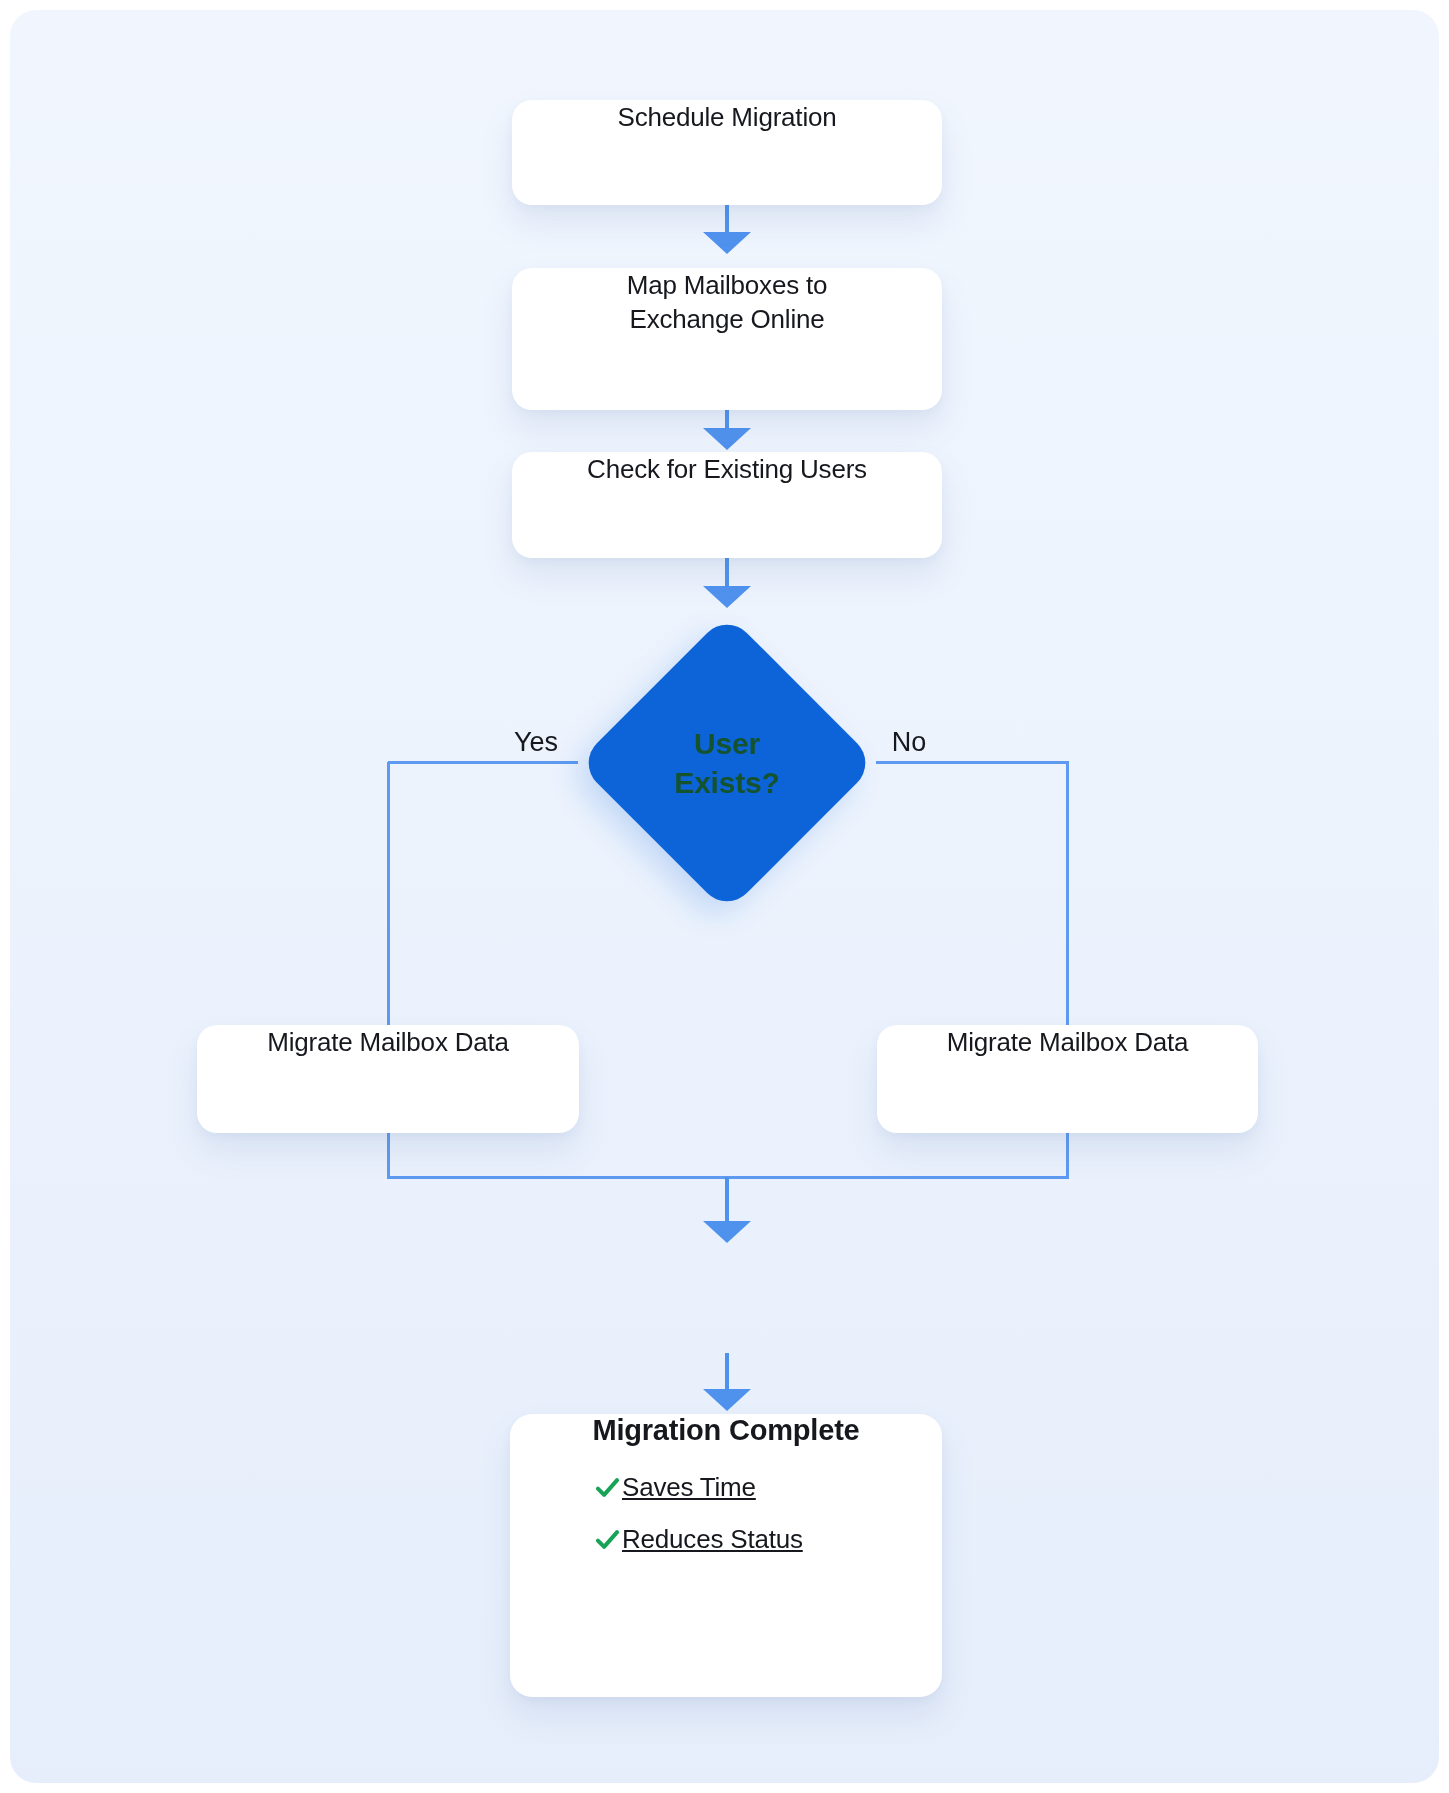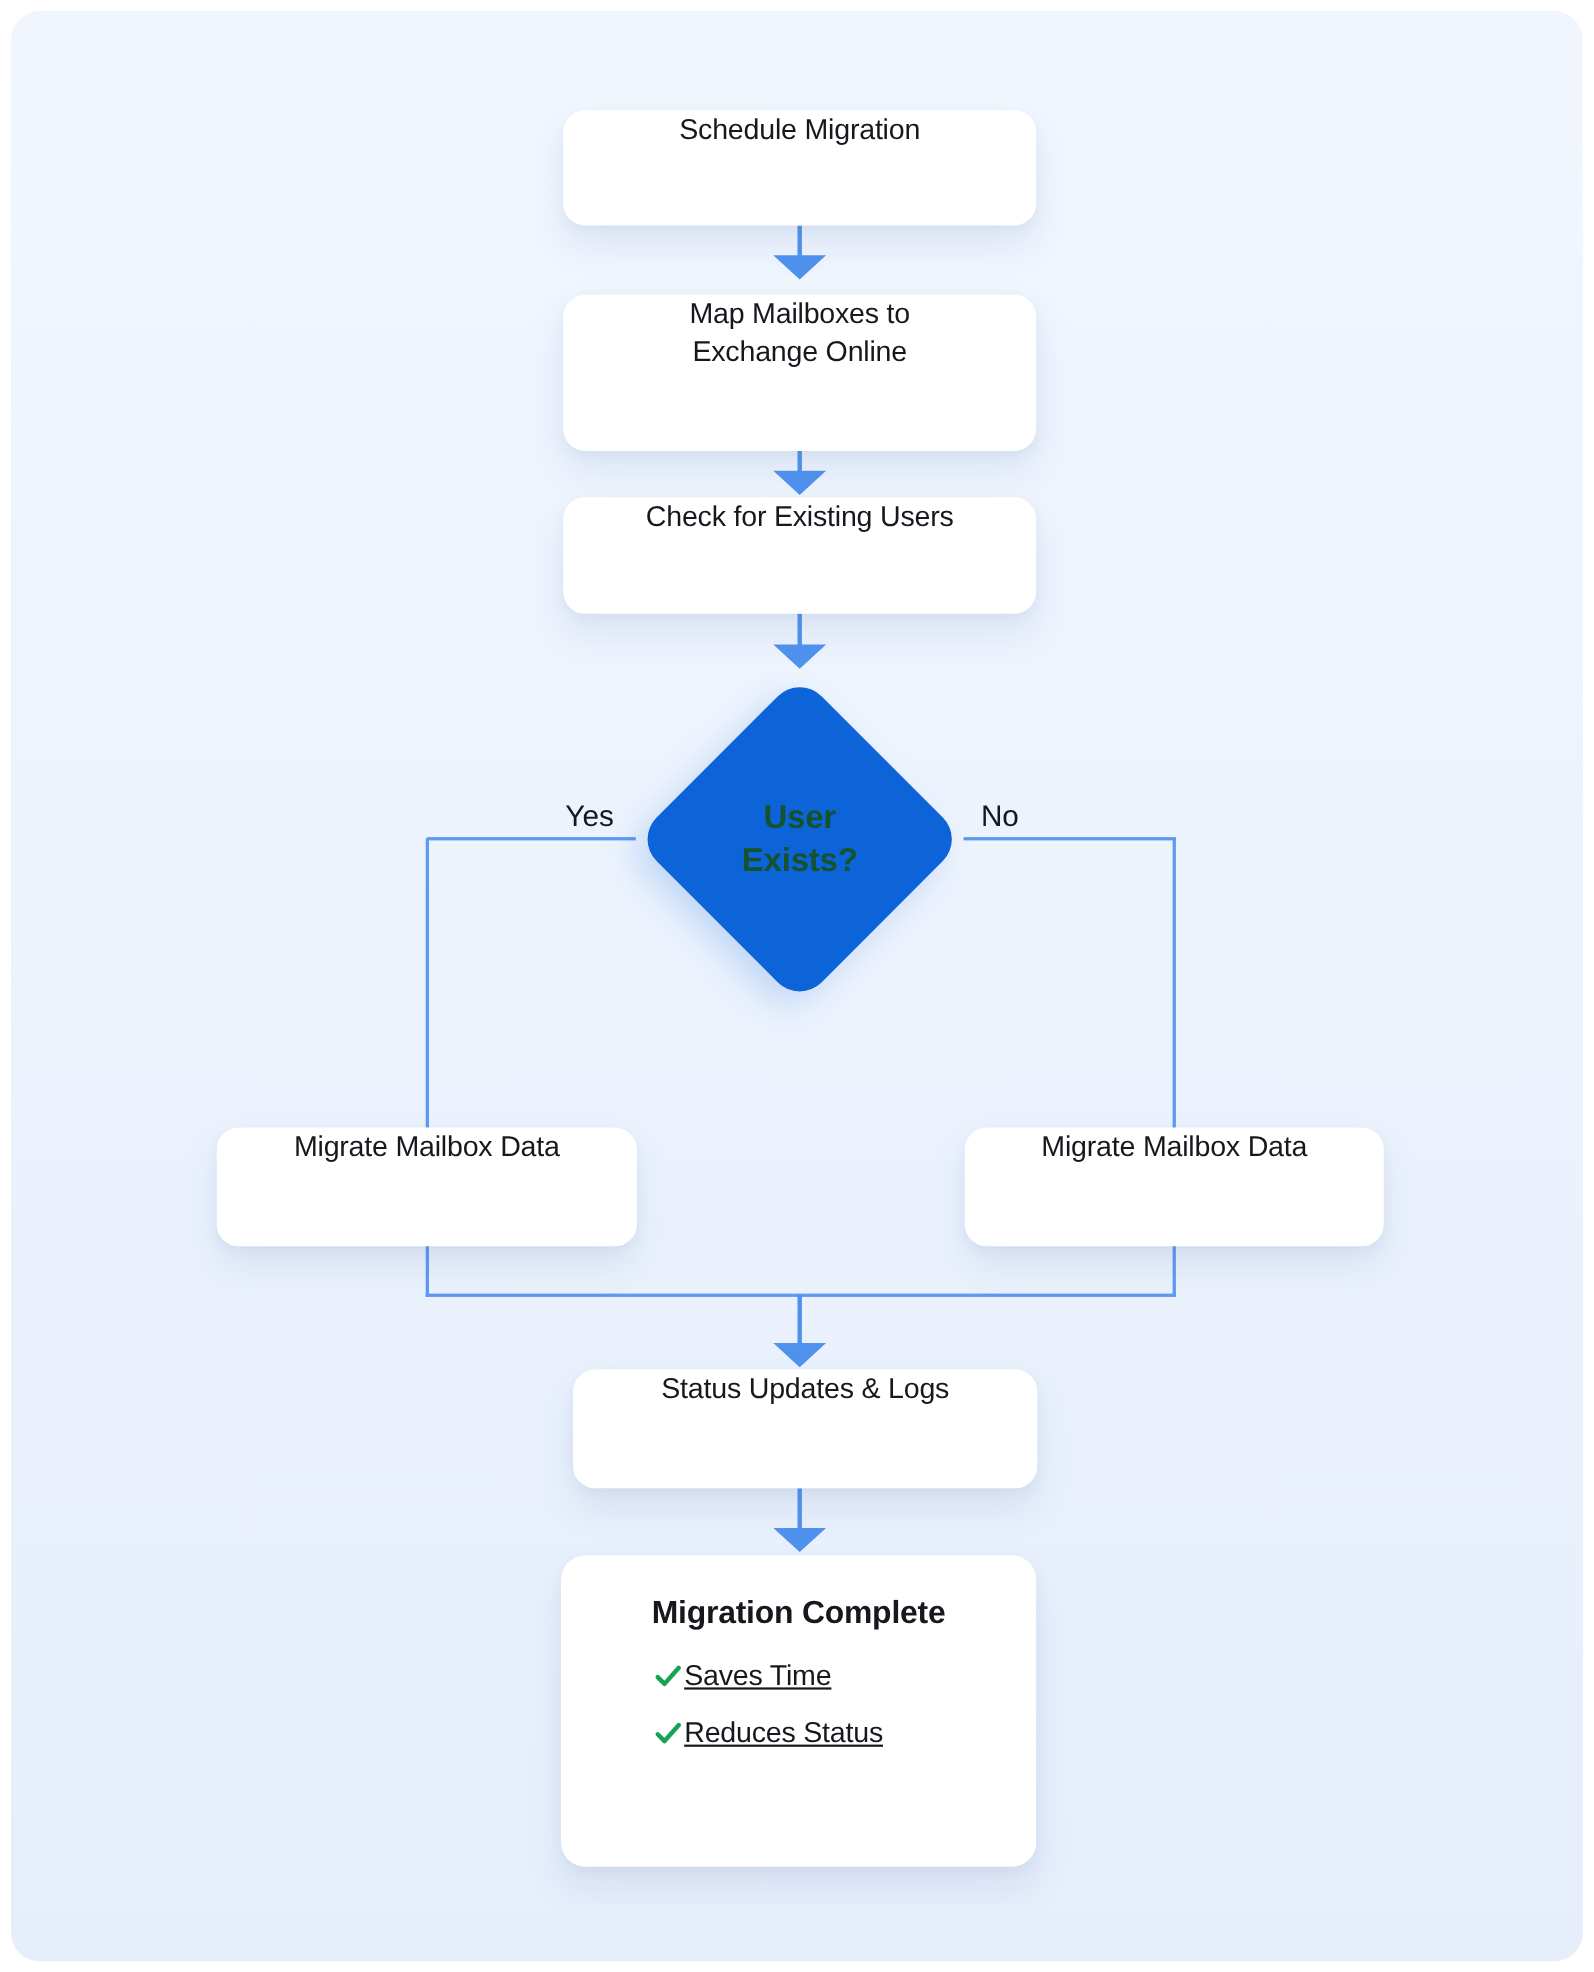--- a/index.html
+++ b/index.html
@@ -88,21 +88,20 @@
     color: var(--text, #16181d);
   }
   .complete-box {
     position: absolute;
     left: 510px; top: 1414px;
     width: 432px; height: 283px;
     background: var(--node-fill, #ffffff);
     border-radius: 22px;
     box-shadow: 0 18px 32px rgba(84, 116, 176, 0.12), 0 4px 10px rgba(84, 116, 176, 0.06);
     box-sizing: border-box;
-    padding-top: 36px;
   }
   .complete-title {
     text-align: center;
     font-size: 29px;
     font-weight: 700;
     letter-spacing: -0.2px;
     color: var(--text, #16181d);
   }
   .complete-list {
     margin: 22px 0 0 84px;
@@ -177,23 +176,20 @@
   <div class="branch-label" style="left:869px;top:725px;">No</div>
 
   <div class="node" style="left:877px;top:1025px;width:381px;height:108px;">
     <span class="node-label">Migrate Mailbox Data</span>
   </div>
 
   <div class="node" style="left:197px;top:1025px;width:382px;height:108px;">
     <span class="node-label">Migrate Mailbox Data</span>
   </div>
 
-  <div class="node" style="left:521px;top:1245px;width:422px;height:108px;">
-    <span class="node-label">Status Updates &amp; Logs</span>
-  </div>
 
   <div class="complete-box">
     <div class="complete-title">Migration Complete</div>
     <div class="complete-list">
       <div class="complete-item">
         <svg class="check-icon" viewBox="0 0 24 24">
             <path d="M3.5 13 L9 18.5 L20.5 5.5"></path>
           </svg>
         <span class="complete-item-label">Saves Time</span>
       </div>

